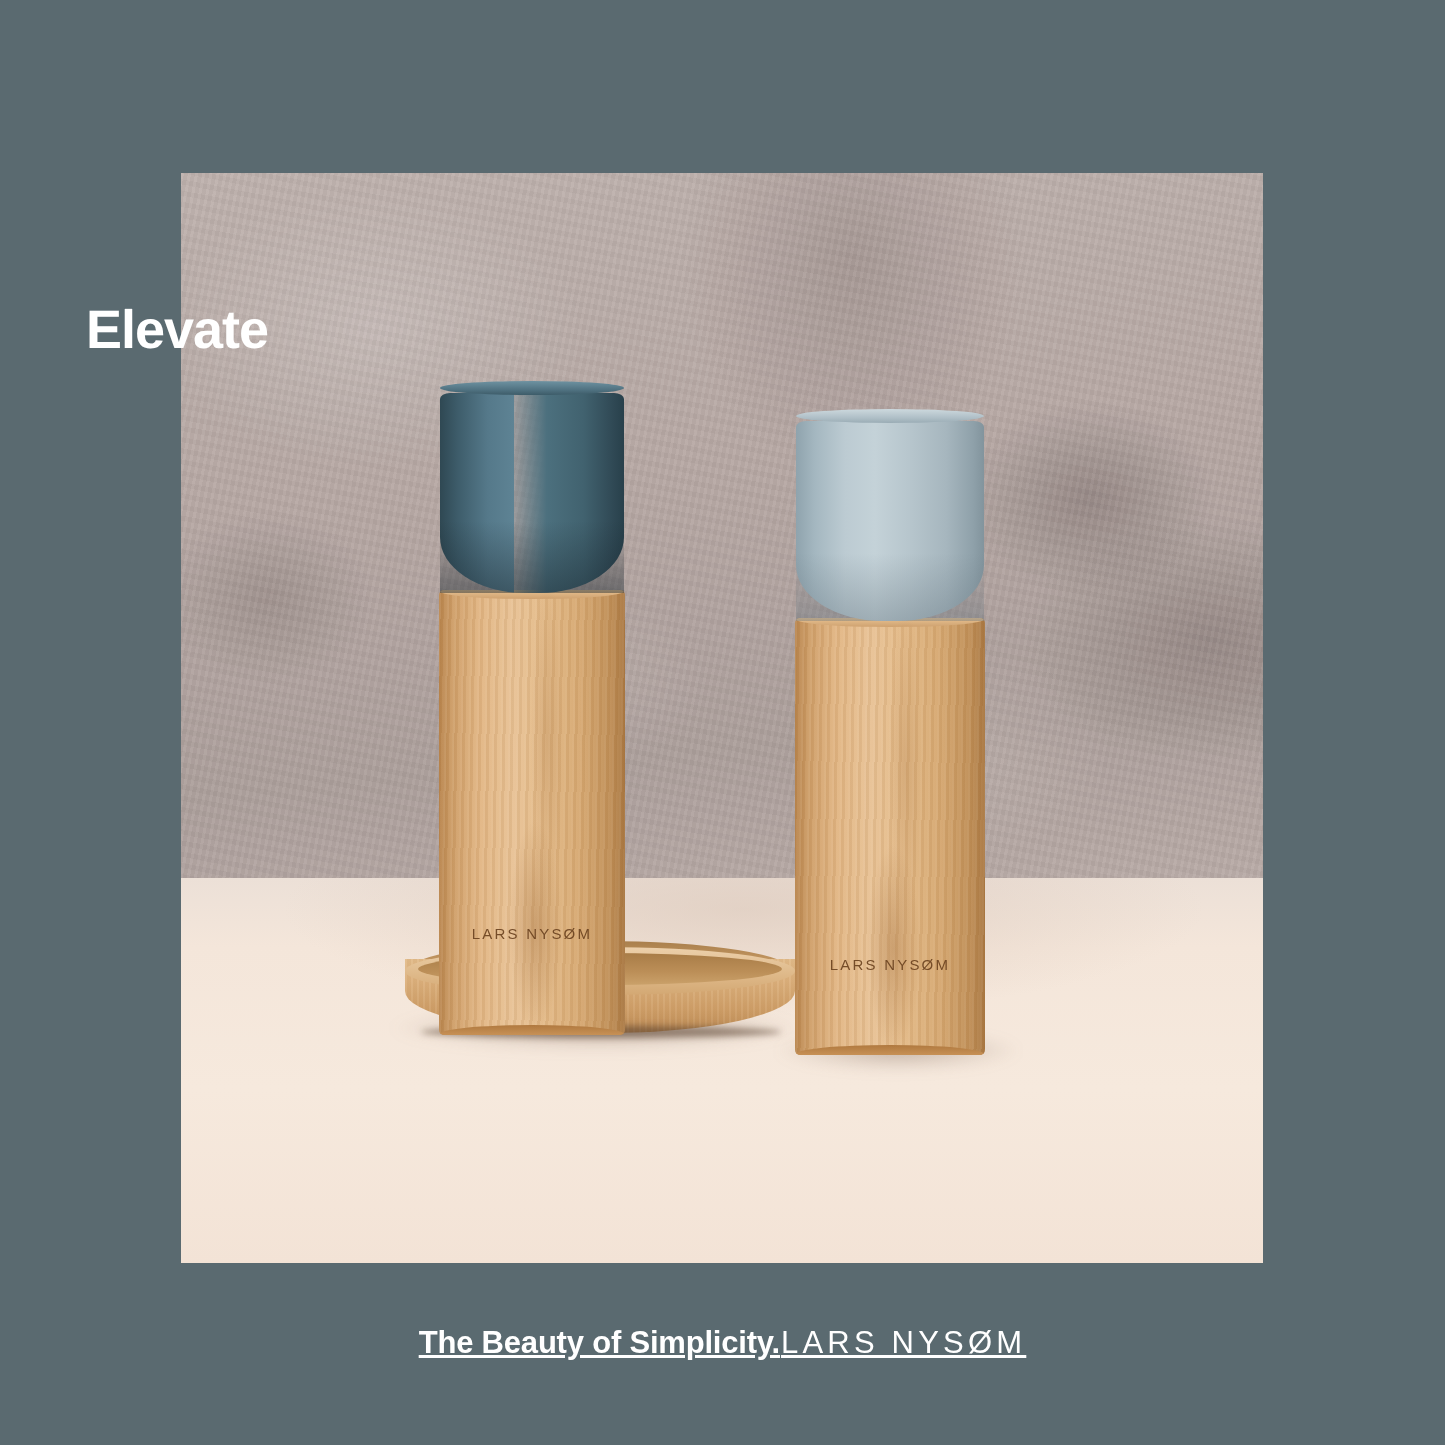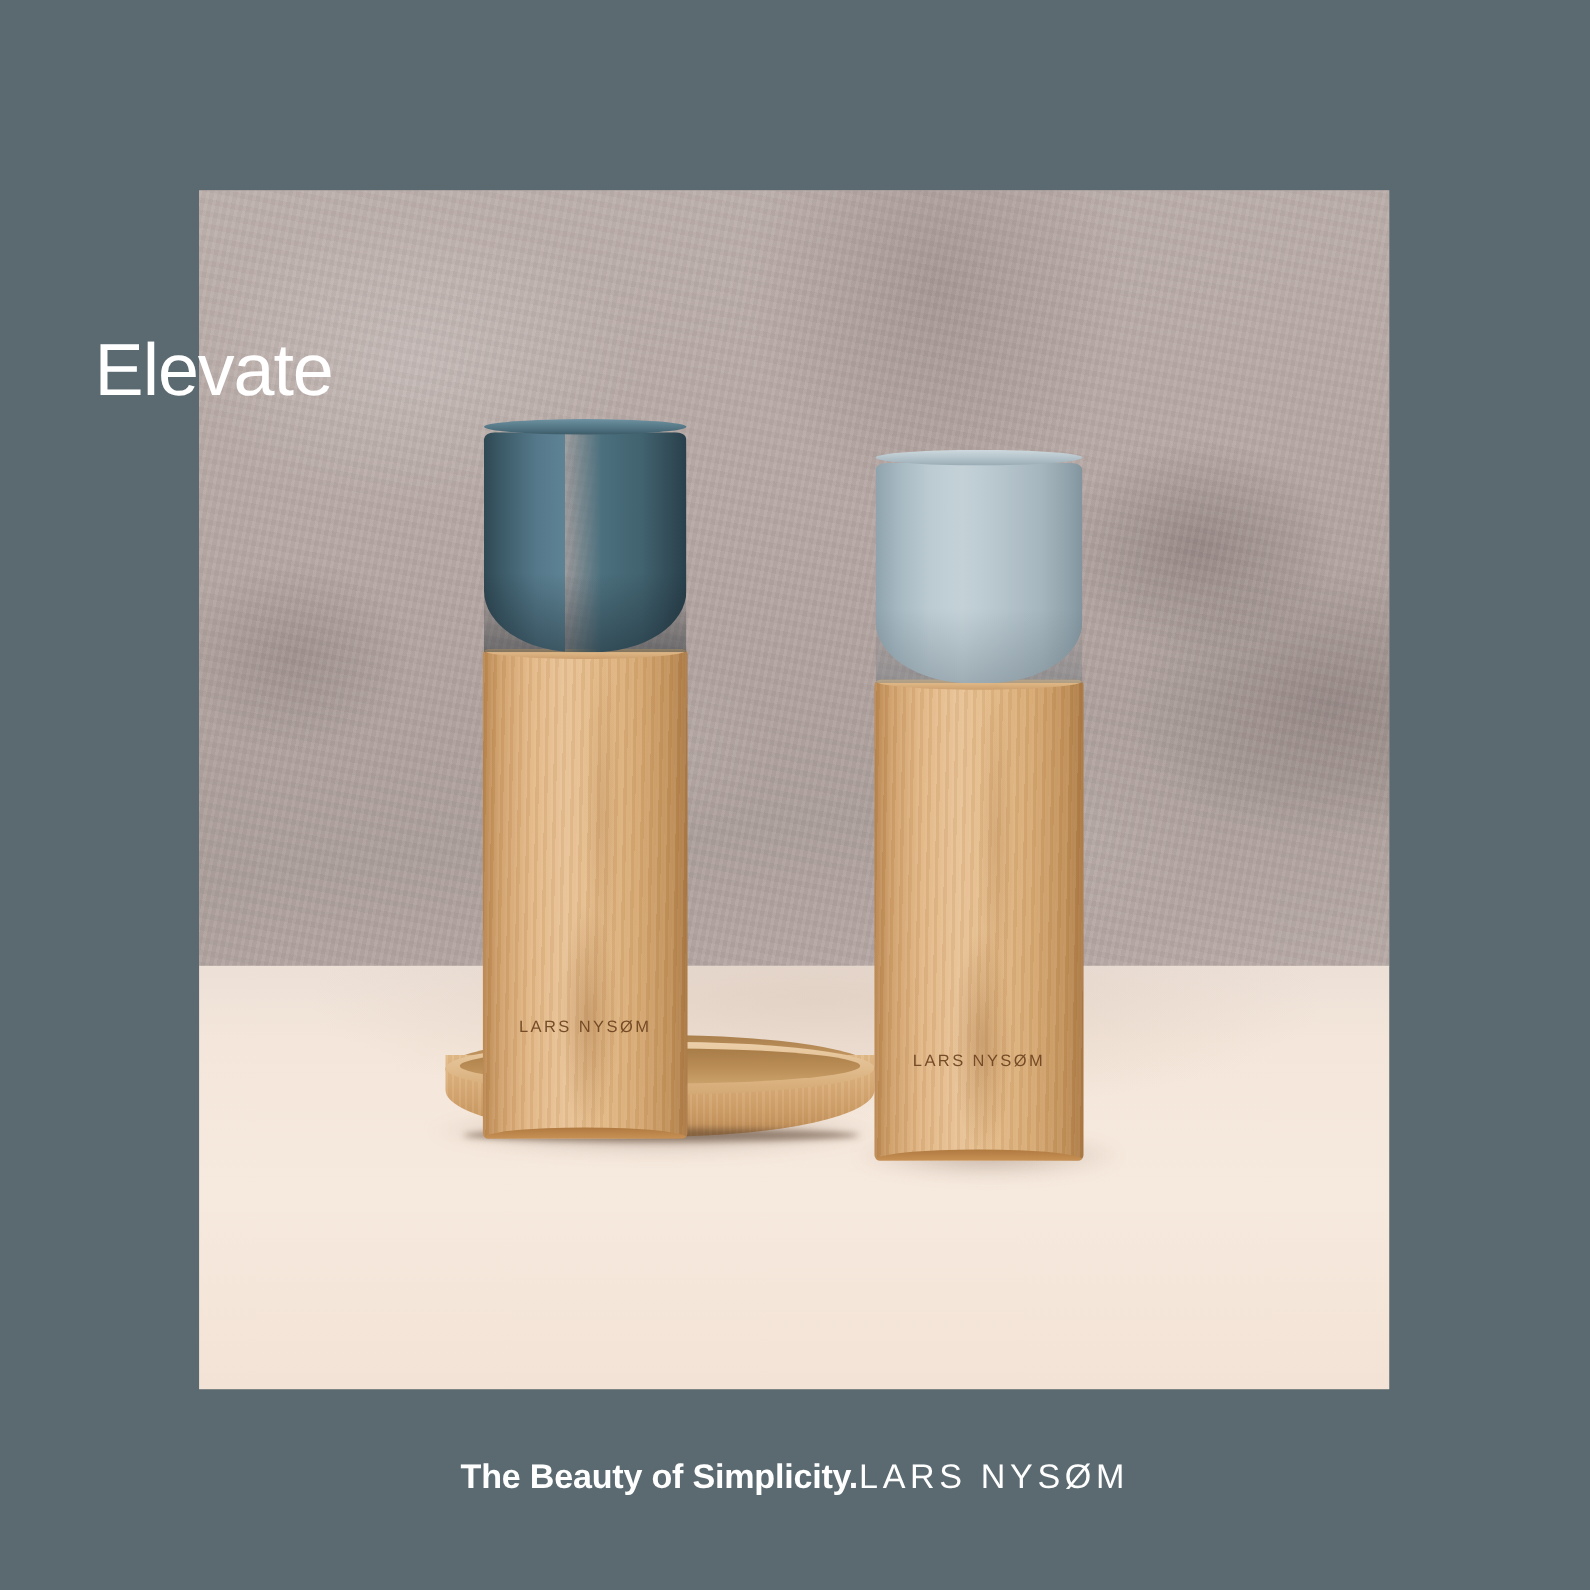--- a/index.html
+++ b/index.html
@@ -239,34 +239,35 @@
   
   .headline {
     position: absolute;
     color: #ffffff;
     font-weight: 400;
     letter-spacing: -1px;
     line-height: 1;
     white-space: nowrap;
     text-rendering: geometricPrecision;
   }
-  #headline-top    { left: 86px;  top: 303px;  font-size: 67px; }
+  #headline-top    { left: 86px;  top: 303px;  font-size: 54px; font-weight: bold; }
   #headline-bottom { left: 973px; top: 1089px; font-size: 83px; }
 
   
   #footer {
     position: absolute;
     left: 0;
     top: 1325px;
     width: 100%;
     display: flex;
     align-items: flex-end;
     justify-content: center;
     gap: 1px;
     color: #ffffff;
+    text-decoration: underline;
   }
   #footer-tagline {
     font-size: 31px;
     font-weight: 700;
     letter-spacing: -0.2px;
     white-space: nowrap;
   }
   #footer-logo {
     font-size: 31px;
     font-weight: 400;

